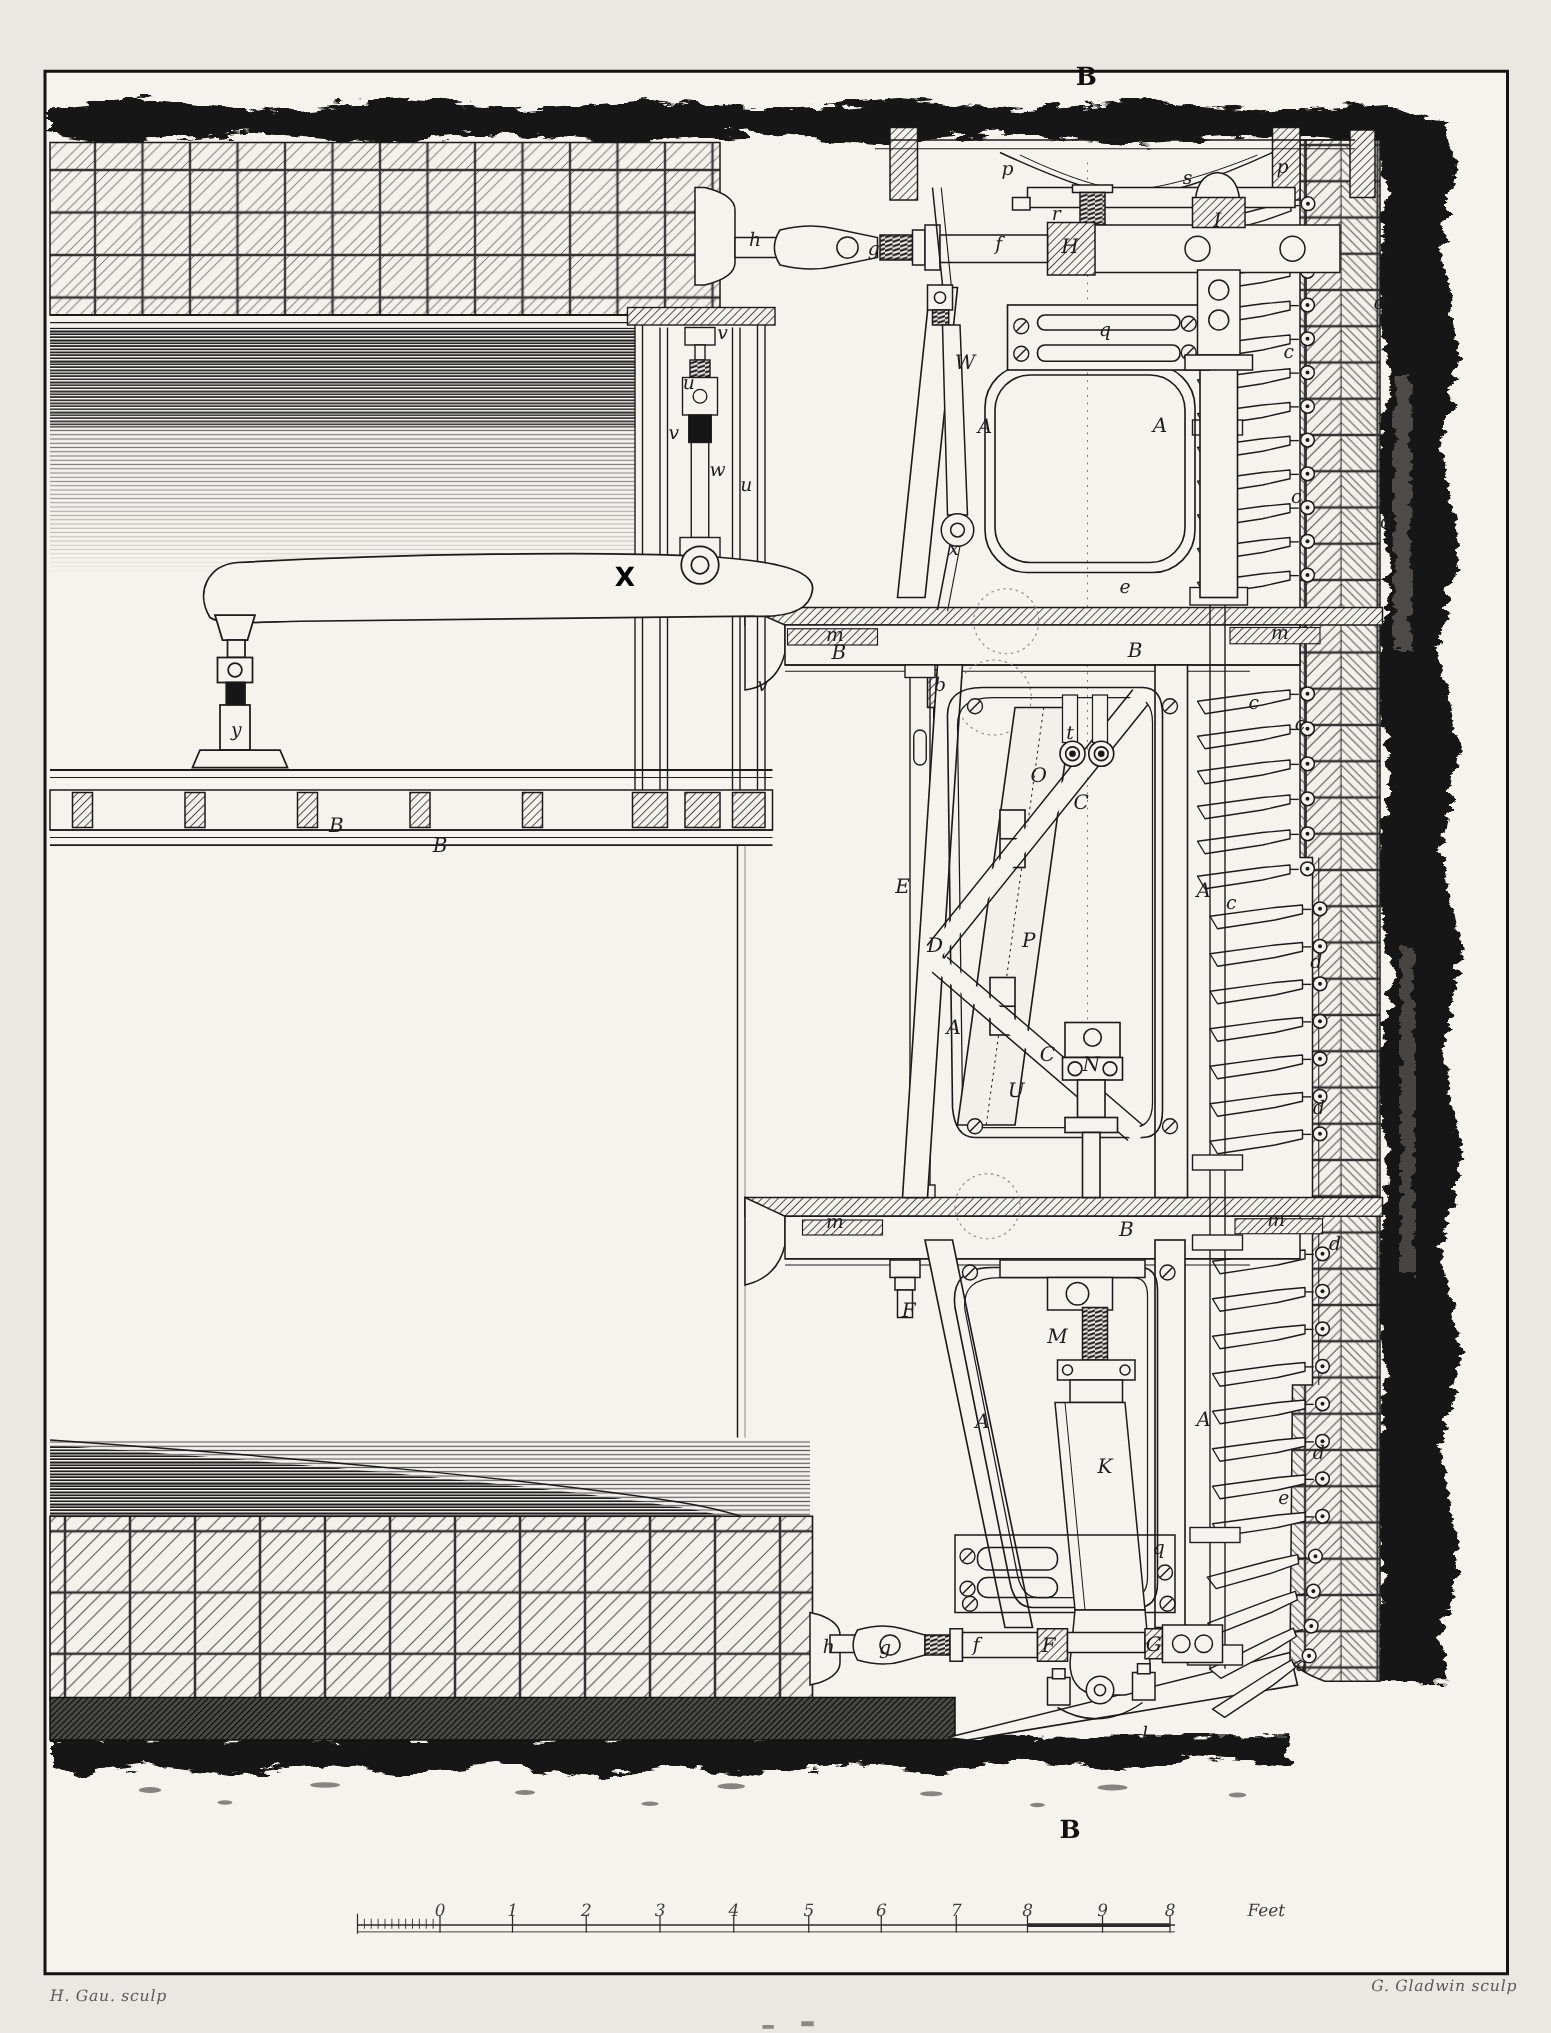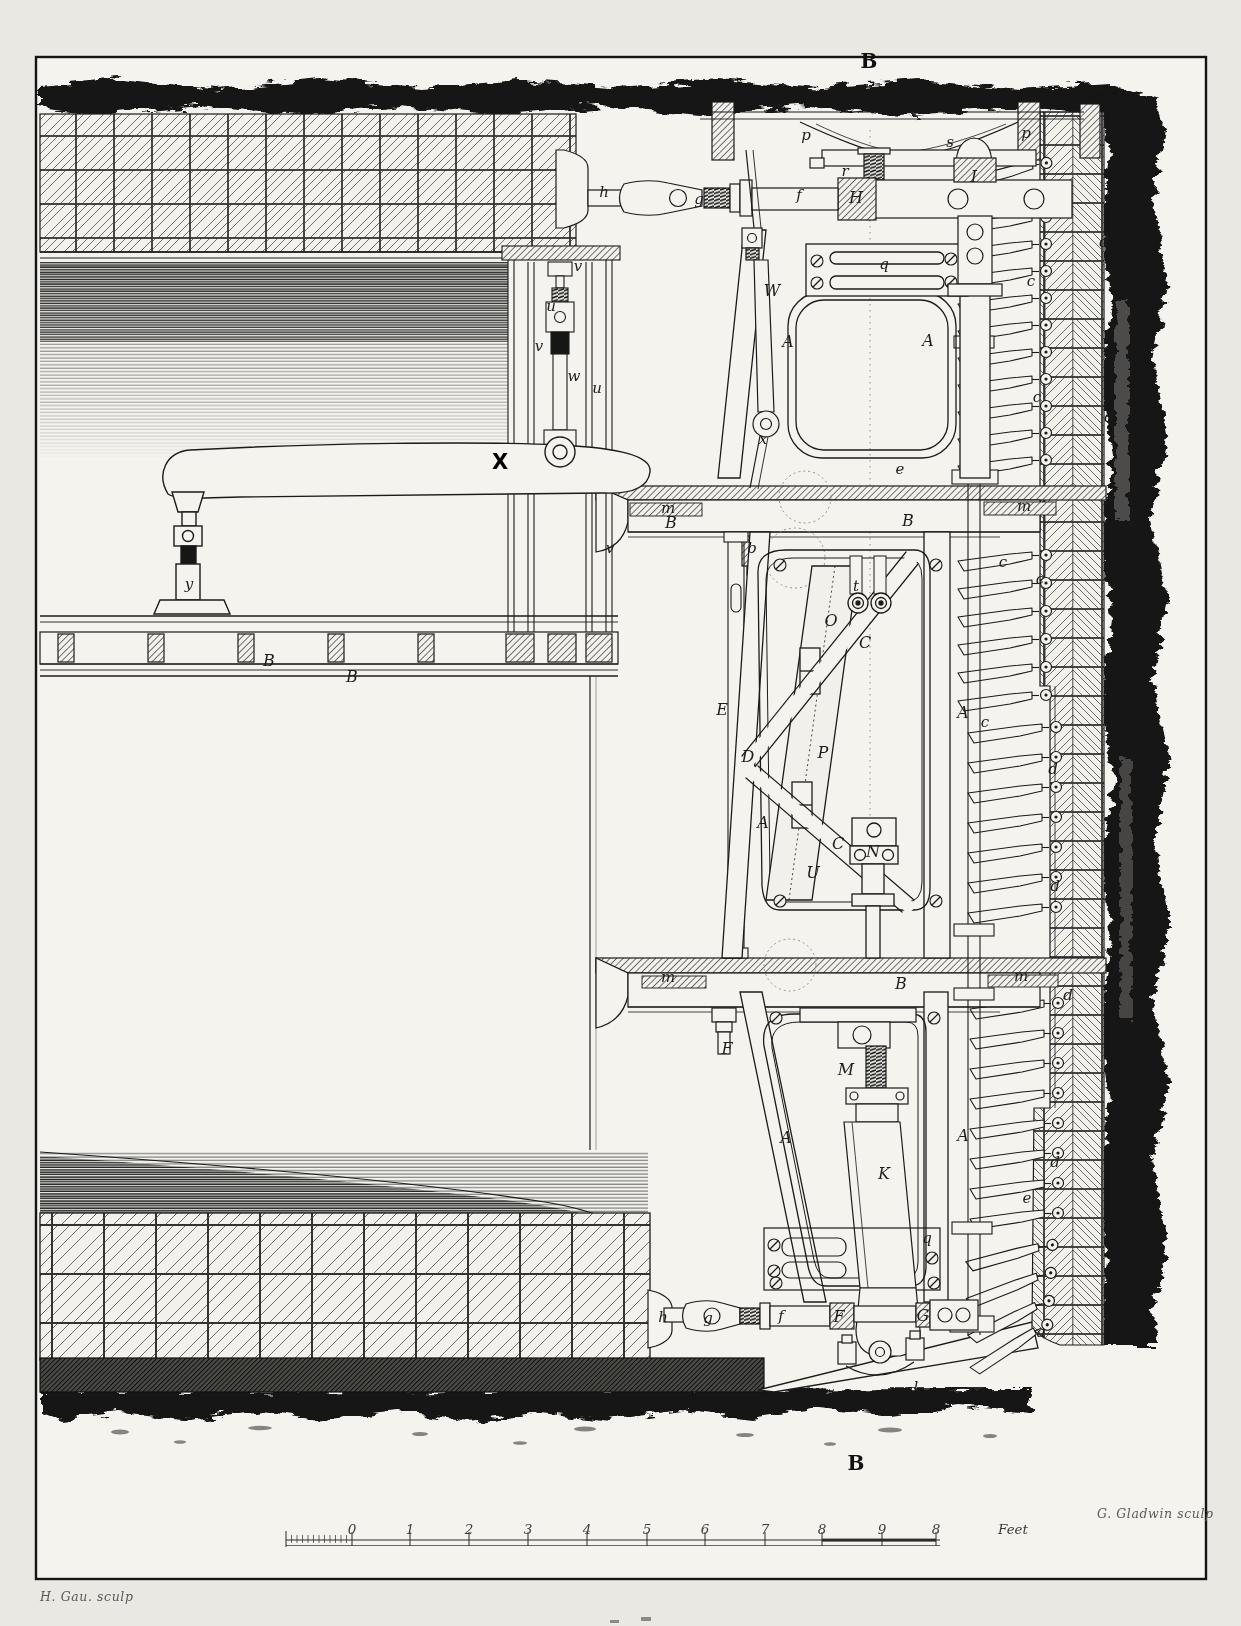--- a/index.html
+++ b/index.html
@@ -11,21 +11,21 @@
   .lbl{position:absolute;transform:translate(-50%,-55%);font:italic 15px "DejaVu Serif",serif;color:#1d1d1d;white-space:pre;}
   .lbl.uc{font-size:16px;}
   .lbl.x{font:bold 21px "DejaVu Sans",sans-serif;color:#000;}
   .gothic-mark{position:absolute;transform:translate(-50%,-50%);font:bold 20px "DejaVu Serif",serif;color:#111;}
   .gothic-mark.top{left:869px;top:61px;}
   .gothic-mark.bottom{left:856px;top:1463px;}
   .scale-num{position:absolute;transform:translate(-50%,0);font:italic 13.5px "DejaVu Serif",serif;color:#3d3d3d;}
   .scale-unit{position:absolute;font:italic 13.5px "DejaVu Serif",serif;color:#3d3d3d;}
   .credit{position:absolute;font:italic 12.5px "DejaVu Serif",serif;color:#5a5a5a;letter-spacing:.6px;}
   .credit.left{left:40px;top:1589px;}
-  .credit.right{left:1097px;top:1506px;}
+  .credit.right{left:1097px;top:1581px;}
 </style>
 </head>
 <body>
 
 <div class="page">
 
 <svg class="art" width="1241" height="1626" viewBox="0 0 1241 1626">
 <defs>
   <pattern id="hatch" patternUnits="userSpaceOnUse" width="4.6" height="4.6" patternTransform="rotate(45)">
     <rect width="4.6" height="4.6" fill="#f2f1ec"></rect>

